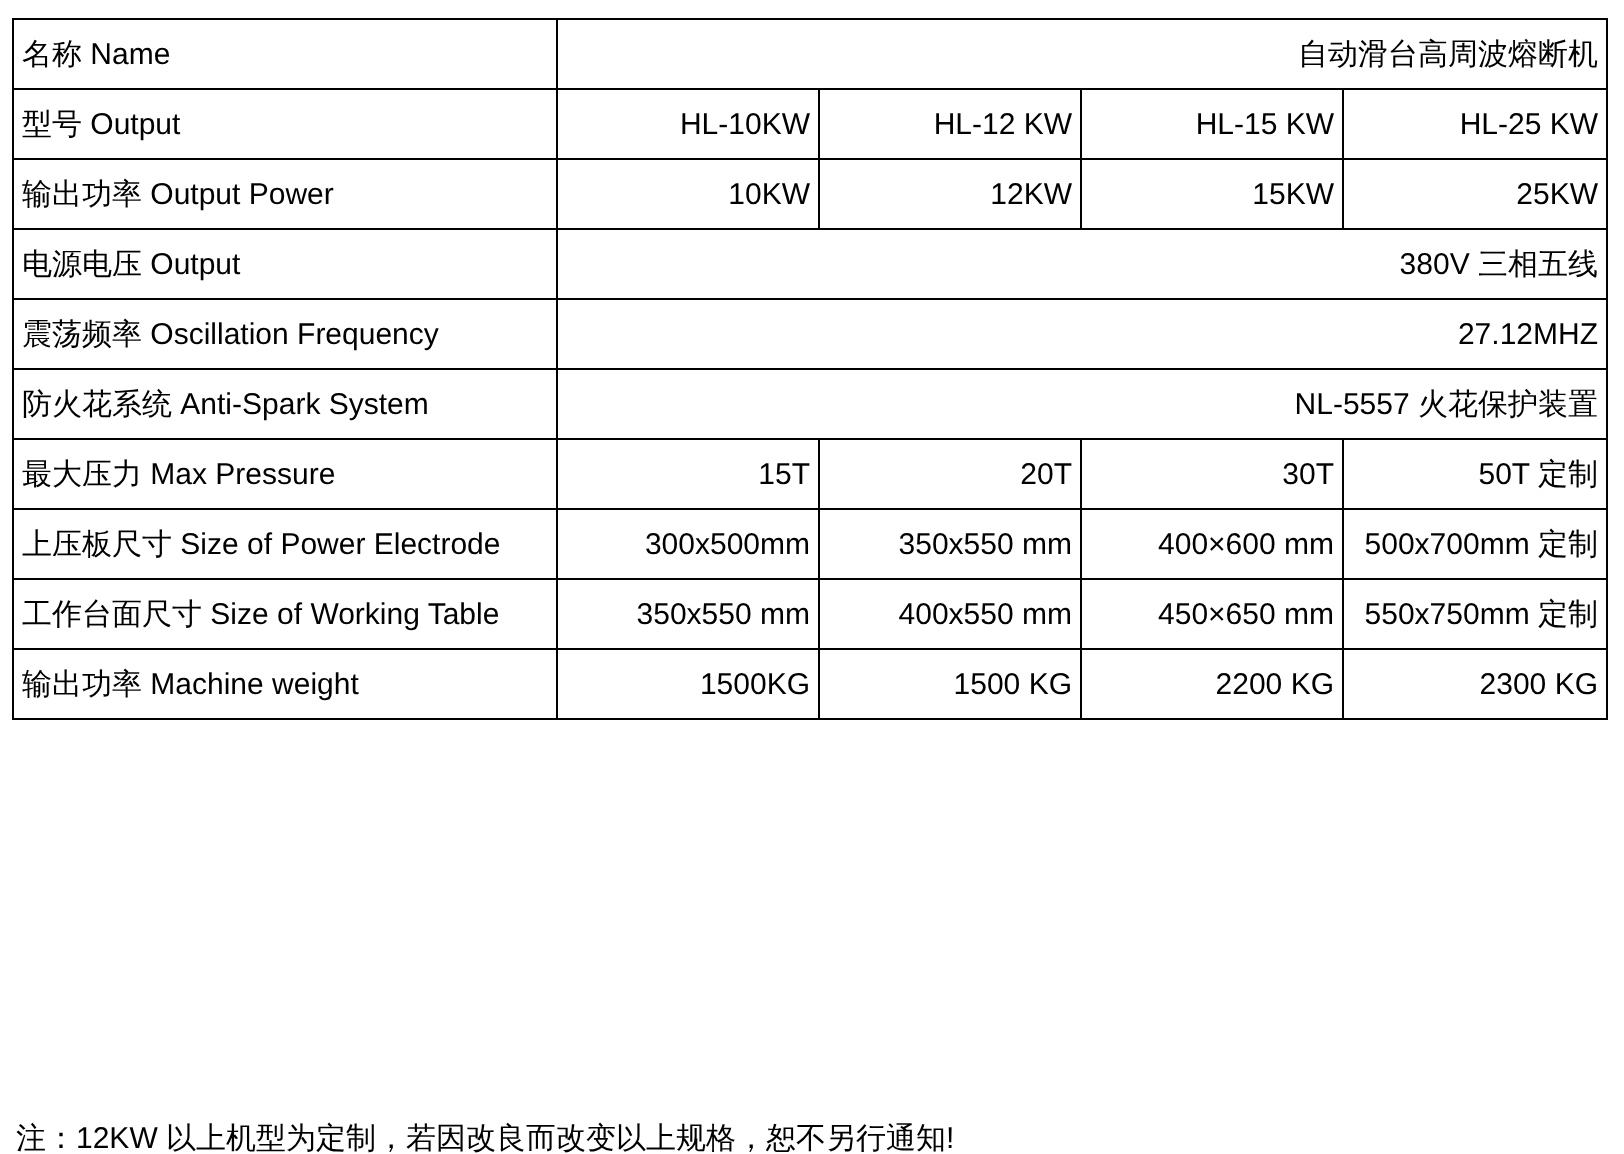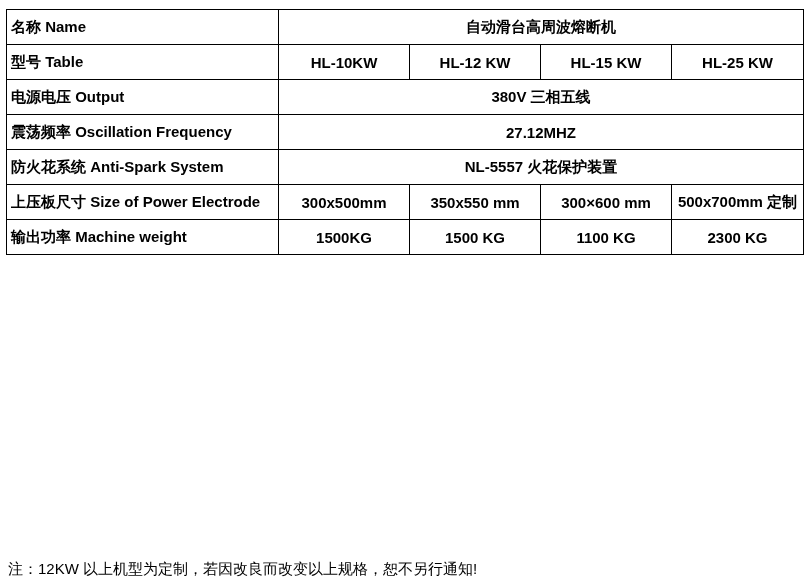--- a/index.html
+++ b/index.html
@@ -27,30 +27,29 @@
     margin-top: 9px;
     table-layout: fixed;
   }
   table.spec td {
     border: 1px solid #000000;
     height: 35px;
     padding: 0 4px;
     font-size: 15px;
     vertical-align: middle;
     box-sizing: border-box;
-    font-weight: bold;
   }
   td.label {
     text-align: left;
     padding-left: 6px;
     font-size: 15px;
     white-space: nowrap;
   }
   td.val {
-    text-align: center;
+    text-align: right;
     font-size: 15px;
   }
   .note {
     position: absolute;
     left: 8px;
     bottom: 7px;
     font-size: 15px;
     white-space: nowrap;
   }
   .col-label { width: 272px; }
@@ -70,48 +69,69 @@
       <col class="col-b">
       <col class="col-c">
       <col class="col-d">
     </colgroup>
     <tbody>
         <tr>
           <td class="label">名称 Name</td>
           <td class="val" colspan="4">自动滑台高周波熔断机</td>
         </tr>
         <tr>
-          <td class="label">型号 Table</td>
+          <td class="label">型号 Output</td>
           <td class="val">HL-10KW</td>
           <td class="val">HL-12 KW</td>
           <td class="val">HL-15 KW</td>
           <td class="val">HL-25 KW</td>
+        </tr>
+        <tr>
+          <td class="label">输出功率 Output Power</td>
+          <td class="val">10KW</td>
+          <td class="val">12KW</td>
+          <td class="val">15KW</td>
+          <td class="val">25KW</td>
         </tr>
         <tr>
           <td class="label">电源电压 Output</td>
           <td class="val" colspan="4">380V 三相五线</td>
         </tr>
         <tr>
           <td class="label">震荡频率 Oscillation Frequency</td>
           <td class="val" colspan="4">27.12MHZ</td>
         </tr>
         <tr>
           <td class="label">防火花系统 Anti-Spark System</td>
           <td class="val" colspan="4">NL-5557 火花保护装置</td>
         </tr>
         <tr>
+          <td class="label">最大压力 Max Pressure</td>
+          <td class="val">15T</td>
+          <td class="val">20T</td>
+          <td class="val">30T</td>
+          <td class="val">50T 定制</td>
+        </tr>
+        <tr>
           <td class="label">上压板尺寸 Size of Power Electrode</td>
           <td class="val">300x500mm</td>
           <td class="val">350x550 mm</td>
-          <td class="val">300×600 mm</td>
+          <td class="val">400×600 mm</td>
           <td class="val">500x700mm 定制</td>
+        </tr>
+        <tr>
+          <td class="label">工作台面尺寸 Size of Working Table</td>
+          <td class="val">350x550 mm</td>
+          <td class="val">400x550 mm</td>
+          <td class="val">450×650 mm</td>
+          <td class="val">550x750mm 定制</td>
         </tr>
         <tr>
           <td class="label">输出功率 Machine weight</td>
           <td class="val">1500KG</td>
           <td class="val">1500 KG</td>
-          <td class="val">1100 KG</td>
+          <td class="val">2200 KG</td>
           <td class="val">2300 KG</td>
         </tr>
       </tbody>
   </table>
   <div class="note">注：12KW 以上机型为定制，若因改良而改变以上规格，恕不另行通知!</div>
 </div>
 
 </body></html>

